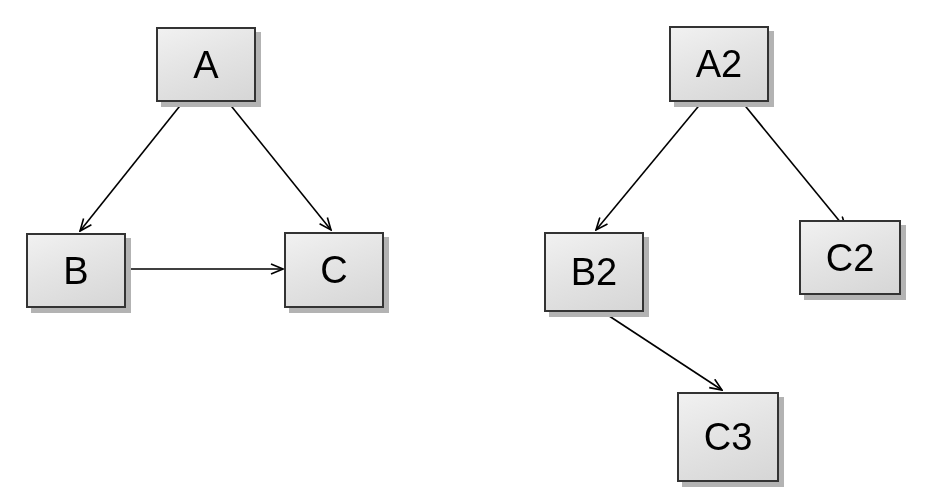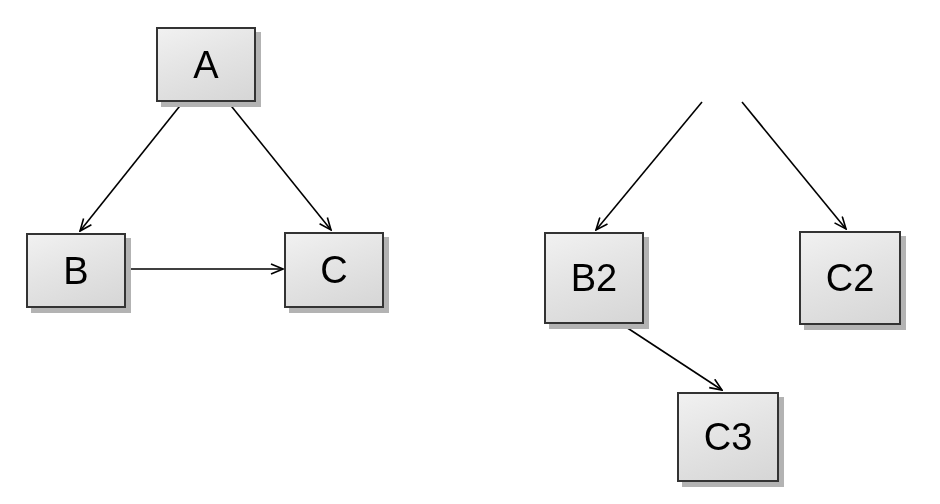--- a/index.html
+++ b/index.html
@@ -36,22 +36,22 @@
     font-size: 38px;
     color: #000000;
     line-height: 1;
     user-select: none;
   }
   
   .node-a  { left: 156px; top: 27px;  width: 100px; height: 75px; }
   .node-b  { left: 26px;  top: 233px; width: 100px; height: 75px; }
   .node-c  { left: 284px; top: 232px; width: 100px; height: 76px; }
   .node-a2 { left: 669px; top: 26px;  width: 100px; height: 76px; }
-  .node-b2 { left: 544px; top: 232px; width: 100px; height: 92px; }
-  .node-c2 { left: 799px; top: 231px; width: 102px; height: 94px; }
+  .node-b2 { left: 544px; top: 232px; width: 100px; height: 80px; }
+  .node-c2 { left: 799px; top: 220px; width: 102px; height: 75px; }
   .node-c3 { left: 677px; top: 392px; width: 102px; height: 90px; }
   .edge {
     stroke: #000000;
     stroke-width: 1.6;
     fill: none;
   }
 </style>
 </head>
 <body>
 
@@ -74,20 +74,23 @@
   <div class="node node-a">
     <span class="node-label">A</span>
   </div>
   <div class="node node-b">
     <span class="node-label">B</span>
   </div>
   <div class="node node-c">
     <span class="node-label">C</span>
   </div>
 
+  <div class="node node-a2">
+    <span class="node-label">A2</span>
+  </div>
   <div class="node node-b2">
     <span class="node-label">B2</span>
   </div>
   <div class="node node-c2">
     <span class="node-label">C2</span>
   </div>
   <div class="node node-c3">
     <span class="node-label">C3</span>
   </div>
 

